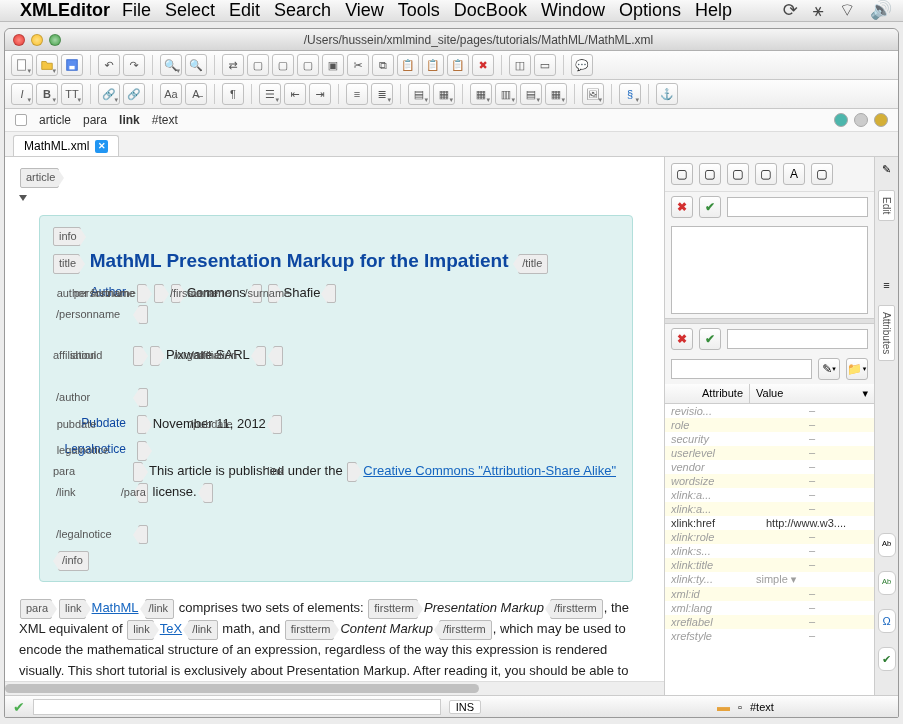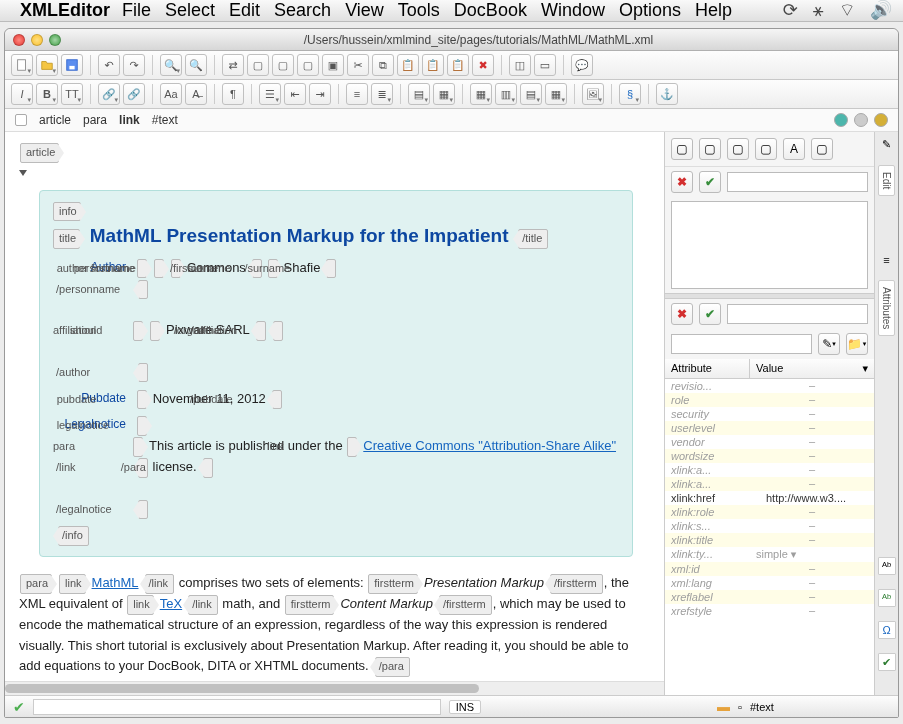--- a/index.html
+++ b/index.html
@@ -63,35 +63,35 @@
 .sidepanel { width:210px; border-left:1px solid #ccc; display:flex; flex-direction:column; background:#f5f5f5;}
 .sp-tools { display:flex; gap:6px; padding:6px; border-bottom:1px solid #ddd; flex-wrap:wrap;}
 .sp-row { display:flex; gap:6px; padding:4px 6px; align-items:center; }
 .sp-btn { width:22px;height:22px;border:1px solid #bbb;border-radius:3px;background:linear-gradient(#fff,#eee);display:flex;align-items:center;justify-content:center;font-size:12px;}
 .sp-btn.red{color:#d32f2f;font-weight:bold;}
 .sp-btn.green{color:#388e3c;font-weight:bold;}
 .sp-input { flex:1; height:20px; border:1px solid #bbb; background:#fff; }
 .sp-area { margin:4px 6px; height:88px; border:1px solid #bbb; background:#fff;}
 .sp-divider{height:6px;background:#e0e0e0;border-top:1px solid #ccc;border-bottom:1px solid #ccc;}
 .attr-head { display:flex; font-size:11px; border-bottom:1px solid #ccc; background:linear-gradient(#fdfdfd,#eee); }
-.attr-head .col1{width:85px;padding:3px 6px;border-right:1px solid #ccc;}
+.attr-head .col1{width:85px;padding:3px 6px;border-right:1px solid #ccc;text-align:right;}
 .attr-head .col2{flex:1;padding:3px 6px;display:flex;justify-content:space-between;}
 .attrs { flex:1; overflow:auto; font-size:11px; background:#fff;}
 .arow { display:flex; padding:1px 6px; }
 .arow.alt{background:#fffde7;}
 .arow .a1{width:85px; color:#9e9e9e; font-style:italic; overflow:hidden; text-overflow:ellipsis; white-space:nowrap;}
 .arow .a2{flex:1; color:#9e9e9e; text-align:center;}
 .arow.active .a1{color:#333;font-style:normal;}
 .arow.active .a2{color:#333;text-align:left;padding-left:10px;}
 .arow .dash{display:inline-block;transform:translateY(-1px);}
 
 
 .vtabs { width:24px; background:#eaeaea; border-left:1px solid #ccc; display:flex; flex-direction:column; align-items:center; padding-top:6px; gap:14px; }
 .vtab-label { writing-mode: vertical-rl; font-size:10px; color:#555; padding:6px 2px; border:1px solid #ccc; background:#fff; border-radius:2px;}
-.vtabs .ico { width:18px;height:18px;border:1px solid #ccc;border-radius:1px;background:#fff;display:flex;align-items:center;justify-content:center;font-size:11px;}
+.vtabs .ico { width:18px;height:24px;border:1px solid #ccc;border-radius:6px;background:#fff;display:flex;align-items:center;justify-content:center;font-size:11px;}
 
 
 .statusbar { height:22px; border-top:1px solid #ccc; background:linear-gradient(#fdfdfd,#e6e6e6); display:flex; align-items:center; padding:0 8px; gap:8px; font-size:11px;}
 .statusbar .chk{color:#4caf50;font-size:14px;}
 .statusbar .field{flex:1;height:16px;border:1px solid #ccc;background:#fff;}
 .statusbar .ins{border:1px solid #ccc;padding:0 6px;background:#fff;border-radius:2px;}
 .statusbar .book{color:#e6a23c;font-size:13px;}
 .statusbar .crumb{ min-width:140px;}
 
 .inforow { margin:6px 0; padding-left:80px; text-indent:-86px; }
@@ -221,20 +221,26 @@
     <span>para</span>
     <span class="sel">link</span>
     <span>#text</span>
     <div class="bc-right">
       <span class="dot teal"></span>
       <span class="dot"></span>
       <span class="dot gold"></span>
     </div>
   </div>
 
+  <div class="tabbar">
+    <div class="tab">
+      <span>MathML.xml</span>
+      <span class="x">✕</span>
+    </div>
+  </div>
 
   <div class="main">
     <div class="editor">
       <div class="editor-inner">
         <span class="tag open">article</span>
         <br>
         <span class="toggle"></span>
         <div class="infobox">
           <span class="tag open">info</span><br>
           <span class="tag open">title</span>

